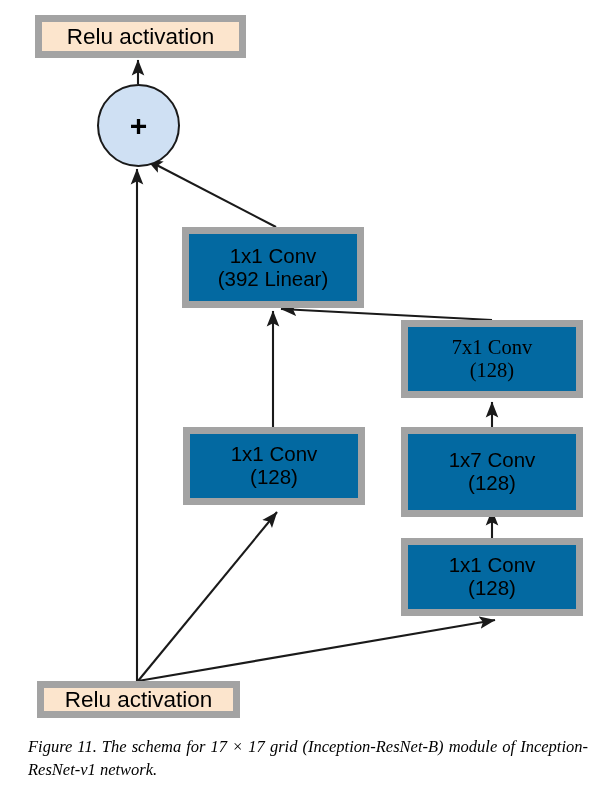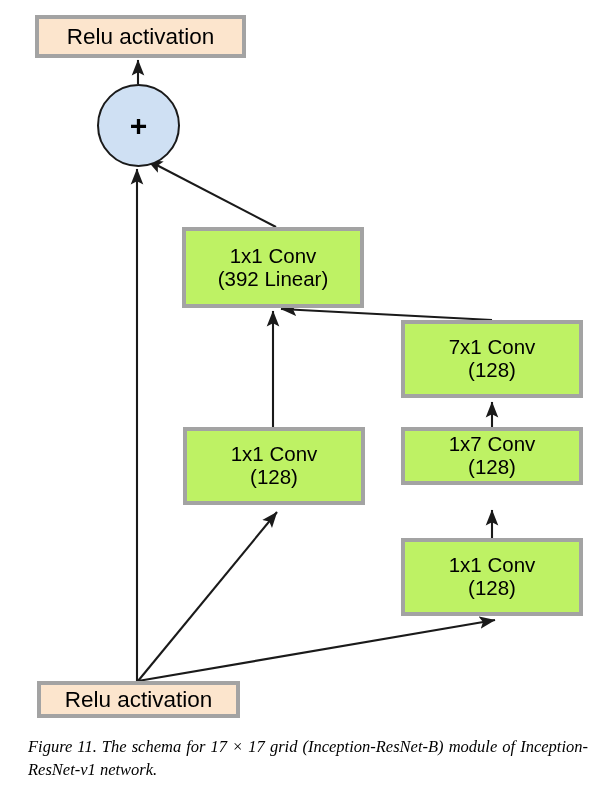--- a/index.html
+++ b/index.html
@@ -28,26 +28,26 @@
     pointer-events: none;
   }
   .node {
     position: absolute;
     box-sizing: border-box;
     display: flex;
     flex-direction: column;
     align-items: center;
     justify-content: center;
     text-align: right;
-    border: 4px solid #a3a3a3;
+    border: 7px solid #a3a3a3;
     line-height: 1.12;
     color: #000000;
   }
   .node-conv {
-    background: #bef264;
+    background: #0369a1;
     font-size: 20.5px;
   }
   .node-relu {
     background: #fce5cd;
     font-size: 22.5px;
   }
   .node-line2 { display: block; }
   .node-adder {
     position: absolute;
     box-sizing: border-box;
@@ -112,31 +112,31 @@
 
   <div class="node-adder" style="left:97px; top:84px; width:83px; height:83px;">
     <span>+</span>
   </div>
 
   <div class="node node-conv" style="left:182px; top:227px; width:182px; height:81px;">
     <span class="node-line2">1x1 Conv</span>
     <span class="node-line2">(392 Linear)</span>
   </div>
 
-  <div class="node node-conv" style="left:401px; top:320px; width:182px; height:78px;">
+  <div class="node node-conv" style="left:401px; top:320px; width:182px; height:78px;font-family:Liberation Serif, serif;">
     <span class="node-line2">7x1 Conv</span>
     <span class="node-line2">(128)</span>
   </div>
 
   <div class="node node-conv" style="left:183px; top:427px; width:182px; height:78px;">
     <span class="node-line2">1x1 Conv</span>
     <span class="node-line2">(128)</span>
   </div>
 
-  <div class="node node-conv" style="left:401px; top:427px; width:182px; height:58px;">
+  <div class="node node-conv" style="left:401px; top:427px; width:182px; height:90px;">
     <span class="node-line2">1x7 Conv</span>
     <span class="node-line2">(128)</span>
   </div>
 
   <div class="node node-conv" style="left:401px; top:538px; width:182px; height:78px;">
     <span class="node-line2">1x1 Conv</span>
     <span class="node-line2">(128)</span>
   </div>
 
   <div class="node node-relu" style="left:37px; top:681px; width:203px; height:37px;">

